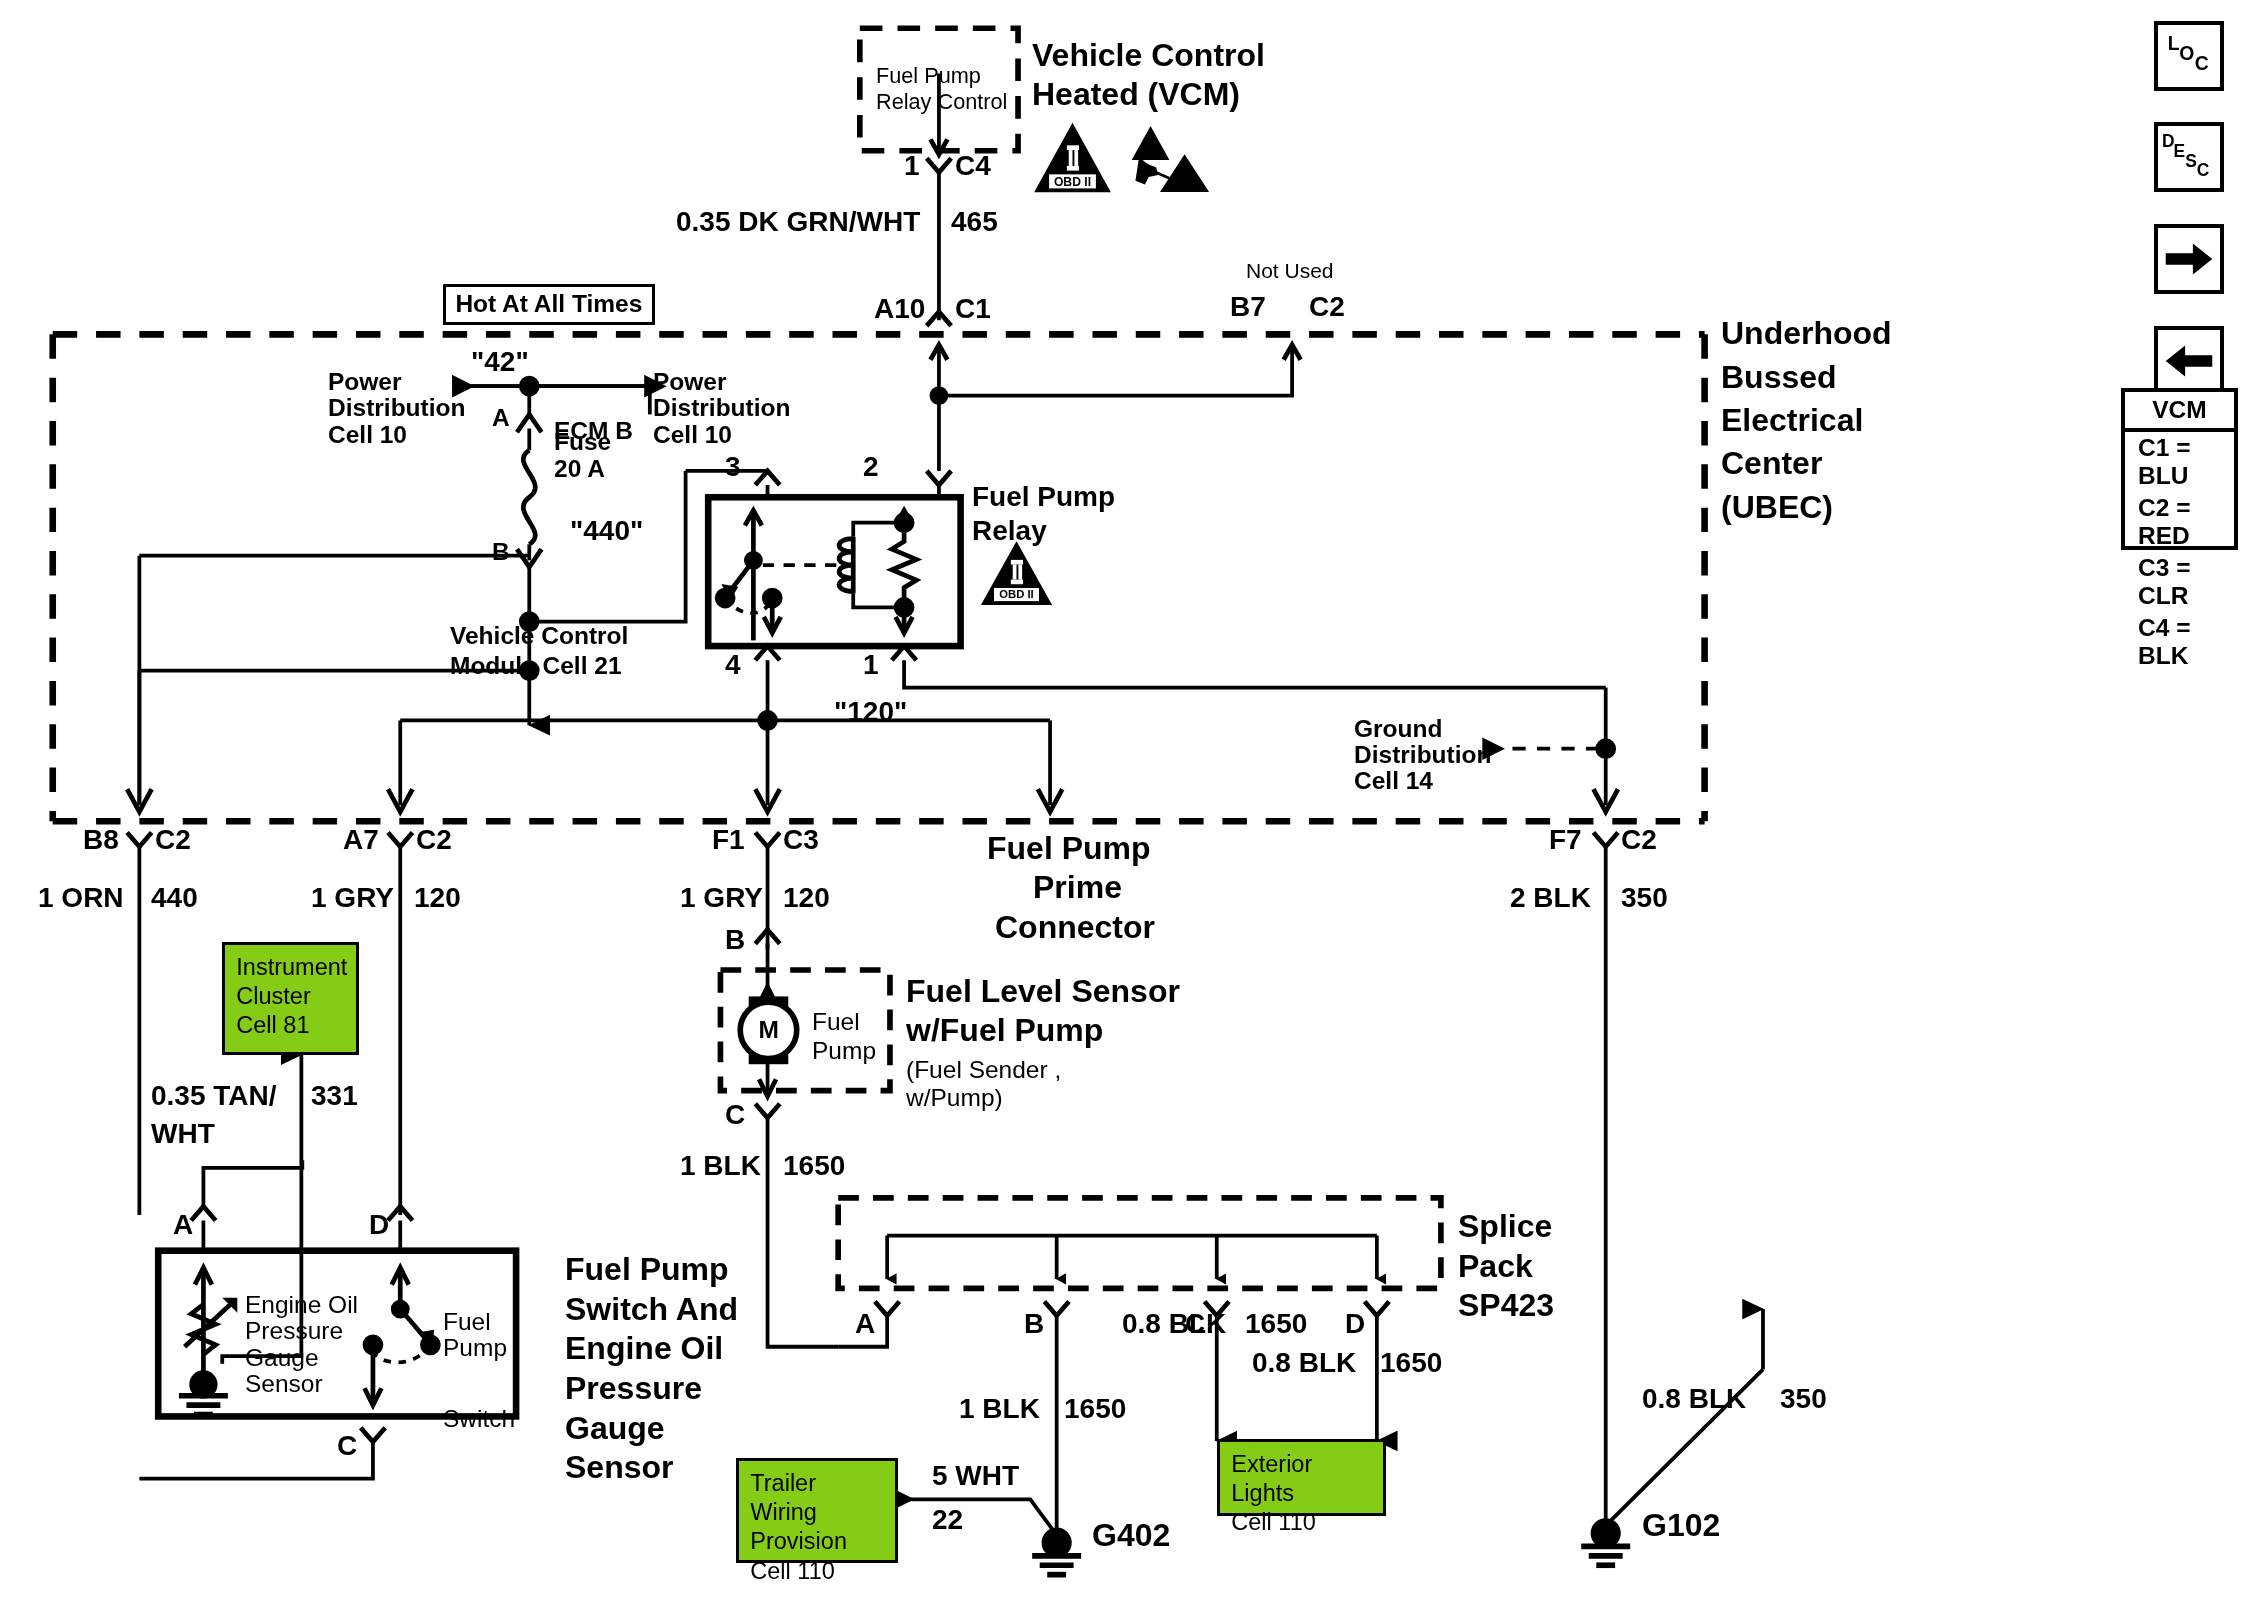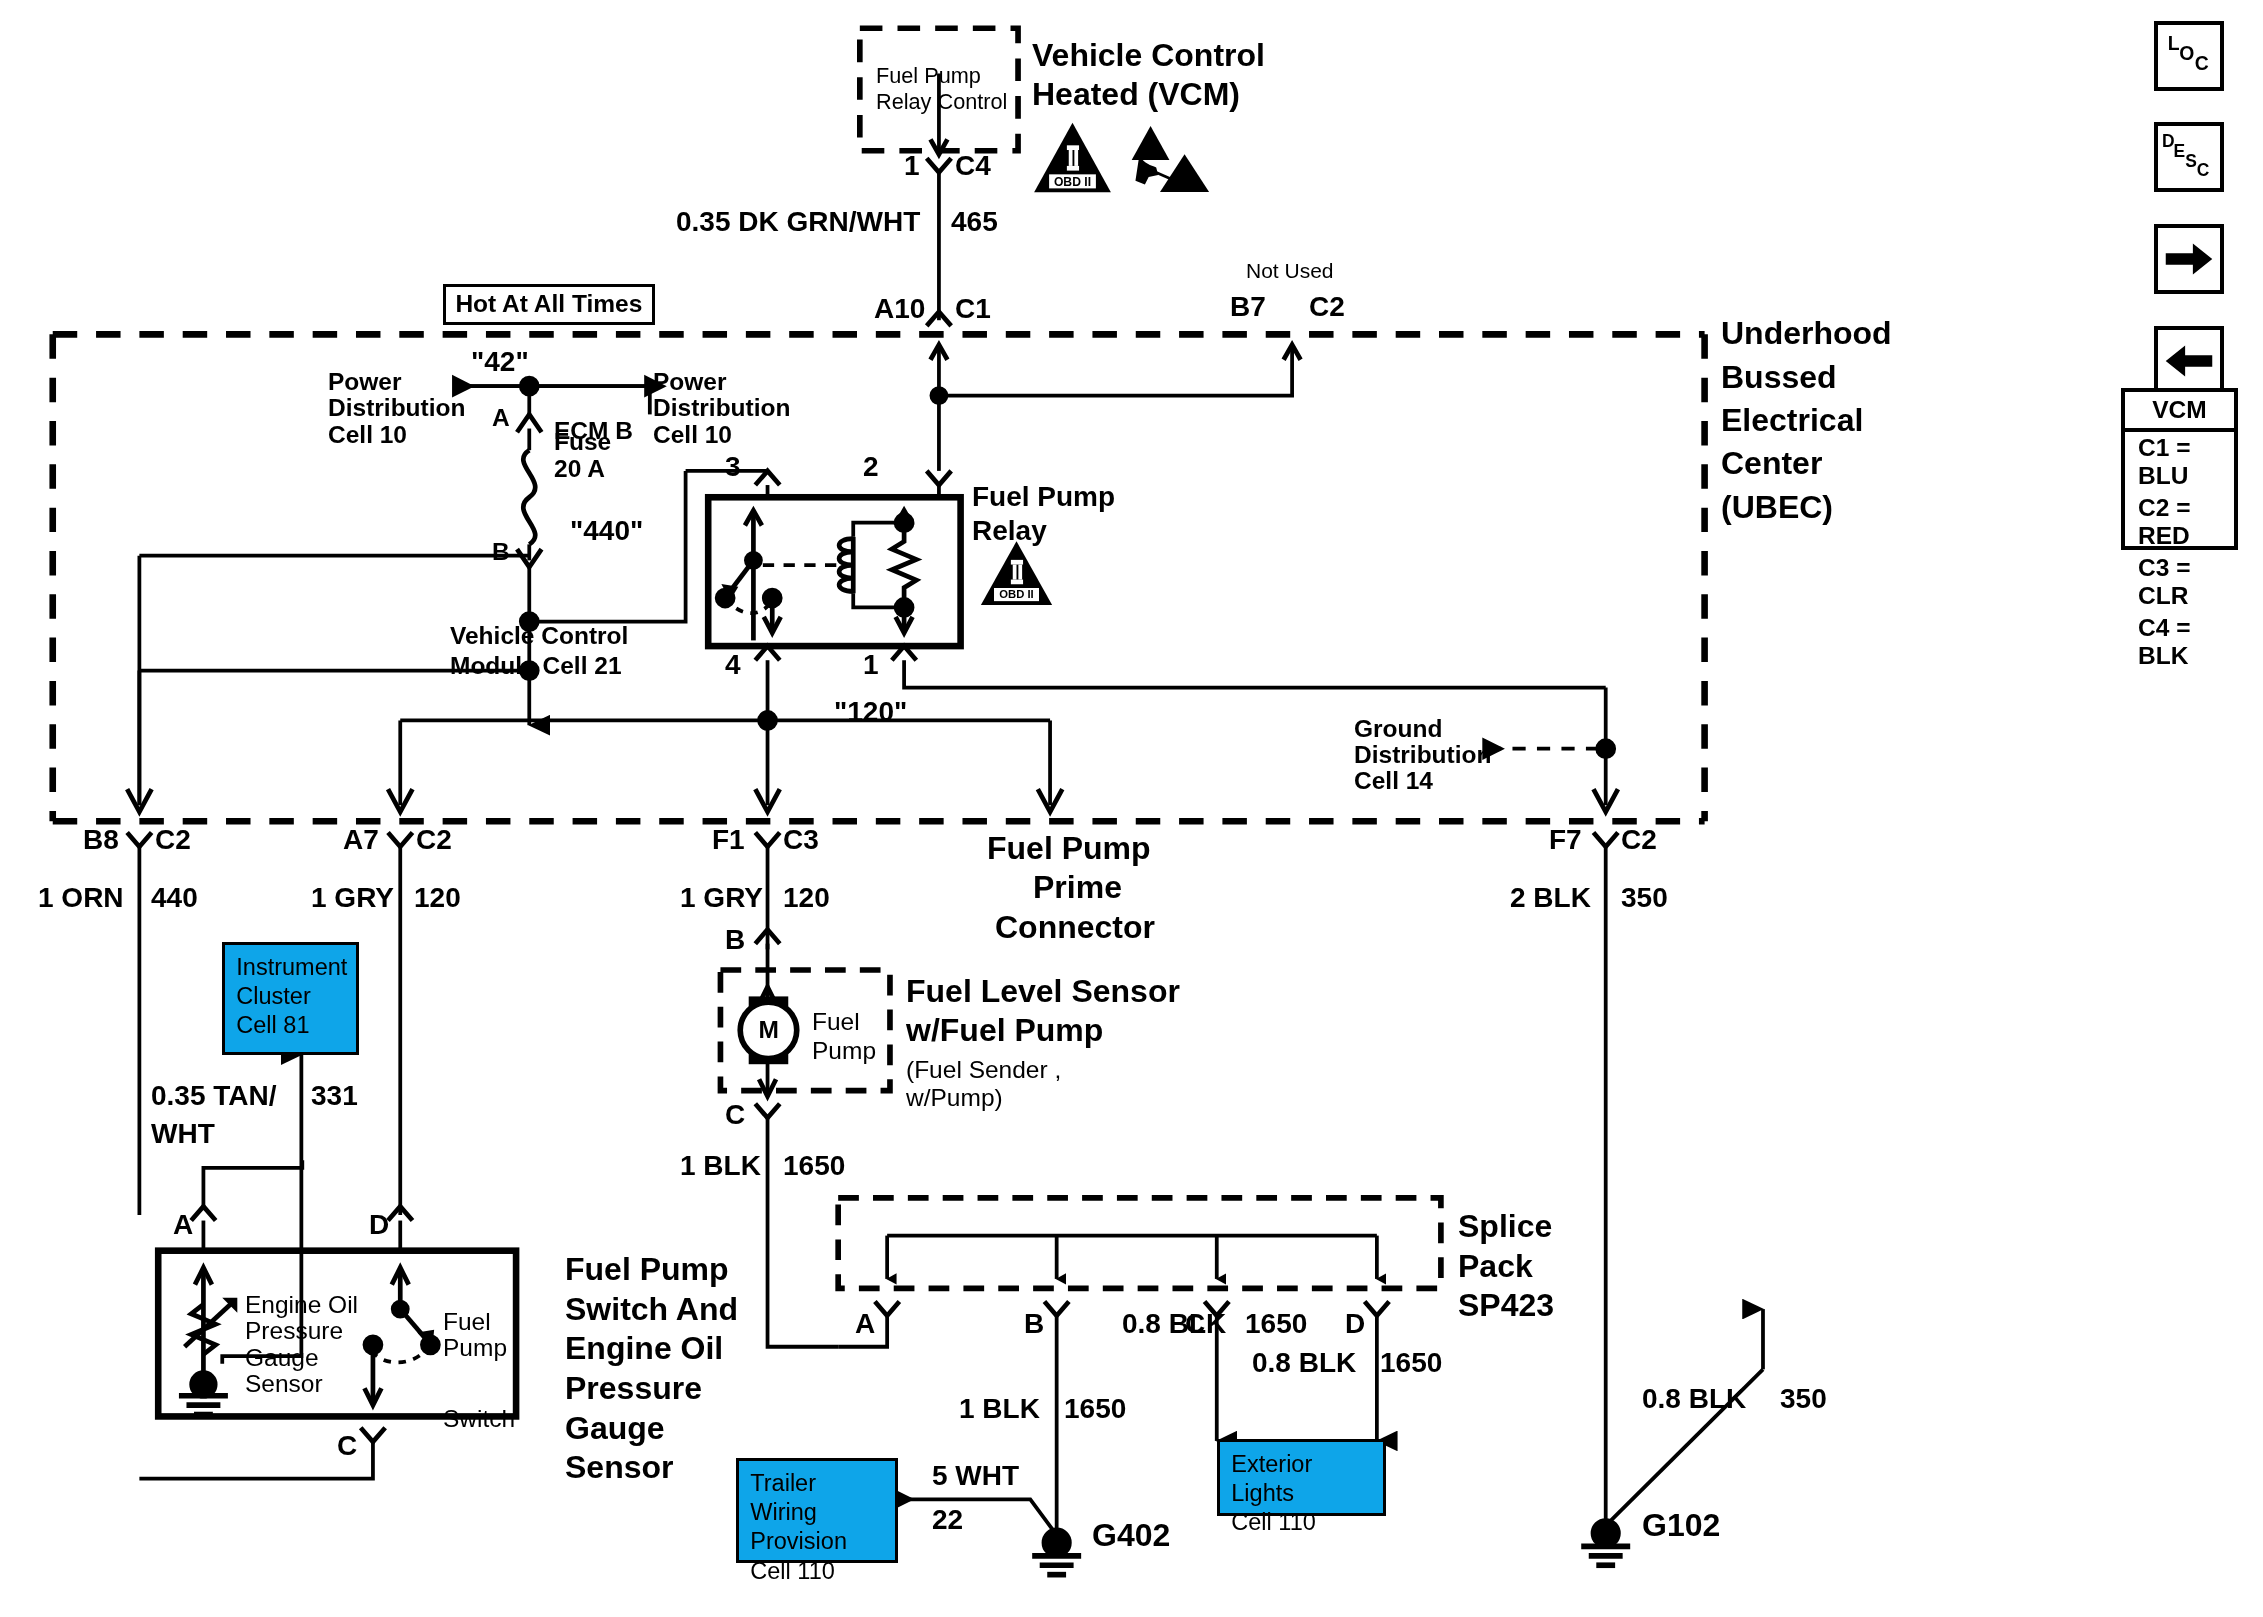--- a/index.html
+++ b/index.html
@@ -6,21 +6,21 @@
   html,body{margin:0;padding:0;background:#fff;}
   body{font-family:"Liberation Sans", sans-serif;color:#000;}
   #page{position:relative;width:2264px;height:1618px;background:#fff;overflow:hidden;}
   #page svg{position:absolute;left:0;top:0;width:2264px;height:1618px;}
   .lbl{position:absolute;font-family:"Liberation Sans",sans-serif;color:#000;white-space:pre;line-height:1.08;font-weight:700;}
   .btn{position:absolute;border:4.7px solid #000;background:#fff;box-sizing:border-box;}
   .vcmlegend{position:absolute;border:4.7px solid #000;background:#fff;box-sizing:border-box;}
   .vcmhdr{text-align:center;font-weight:700;font-size:24.5px;padding:3.8px 0 4.7px;border-bottom:4.7px solid #000;}
   .vcmrow{font-size:24.5px;font-weight:700;padding:1.9px 0 1.9px 13px;}
   .hotbox{position:absolute;border:3.8px solid #000;background:#fff;padding:2.8px 9.4px 4.7px;font-size:24.5px;font-weight:700;box-sizing:border-box;}
-  .cellbox{position:absolute;border:3.8px solid #000;background:#0ea5e9;box-sizing:border-box;font-size:23.5px;line-height:1.25;padding:7.5px 9.4px 7.5px 11.3px;font-weight:400;}
+  .cellbox{position:absolute;border:3.8px solid #000;background:#84cc16;box-sizing:border-box;font-size:23.5px;line-height:1.25;padding:7.5px 9.4px 7.5px 11.3px;font-weight:400;}
   .ttl{font-size:32px;font-weight:700;}
   .med{font-size:28px;font-weight:700;}
   .sm{font-size:24.5px;font-weight:700;}
   .xs{font-size:21.7px;font-weight:400;}
   .tiny{font-size:21px;font-weight:400;}
 </style>
 </head>
 <body>
 
 <div id="page">

